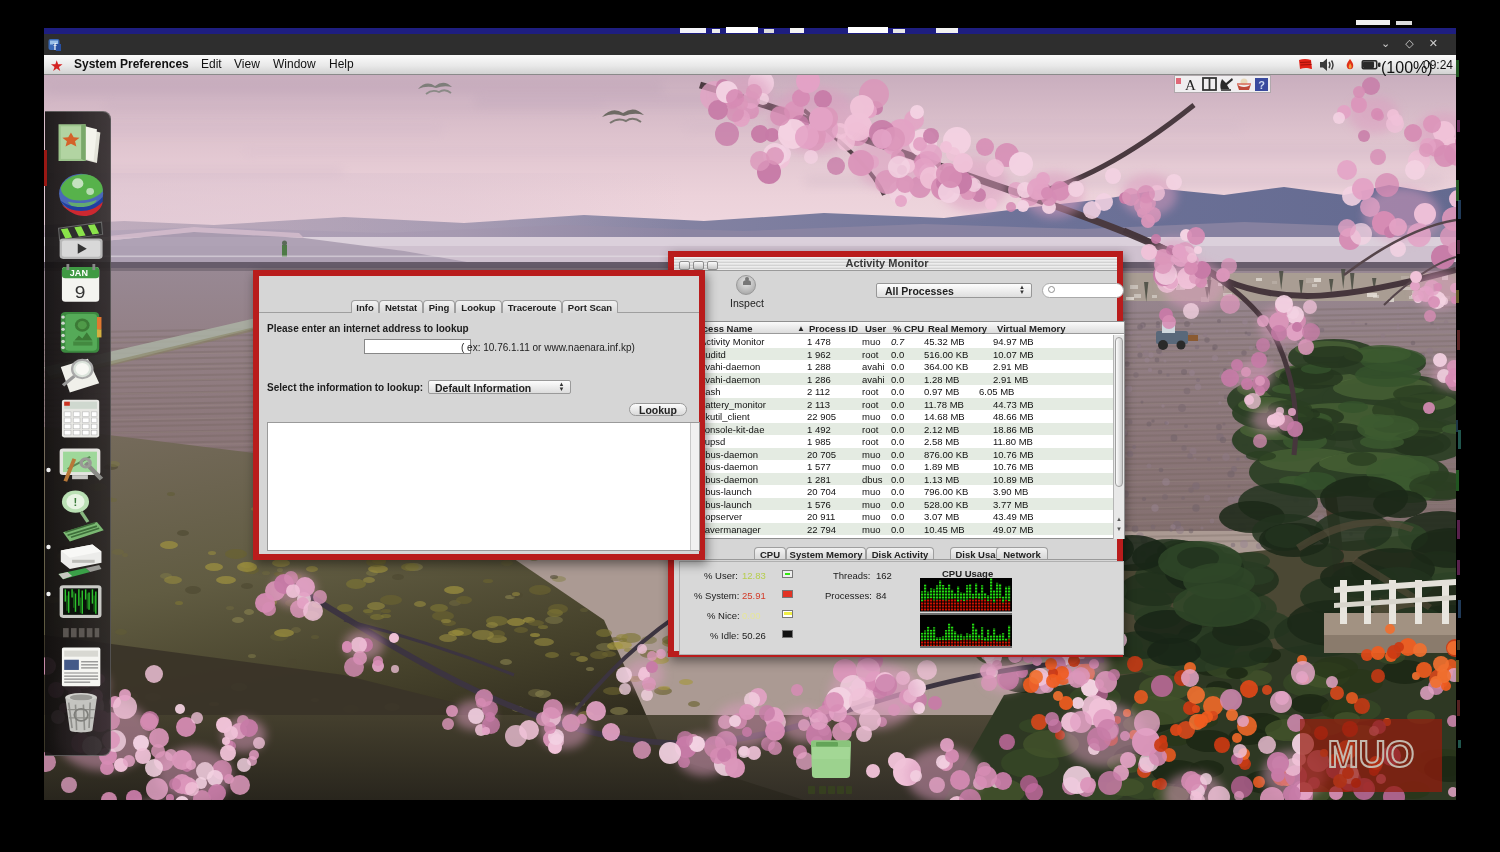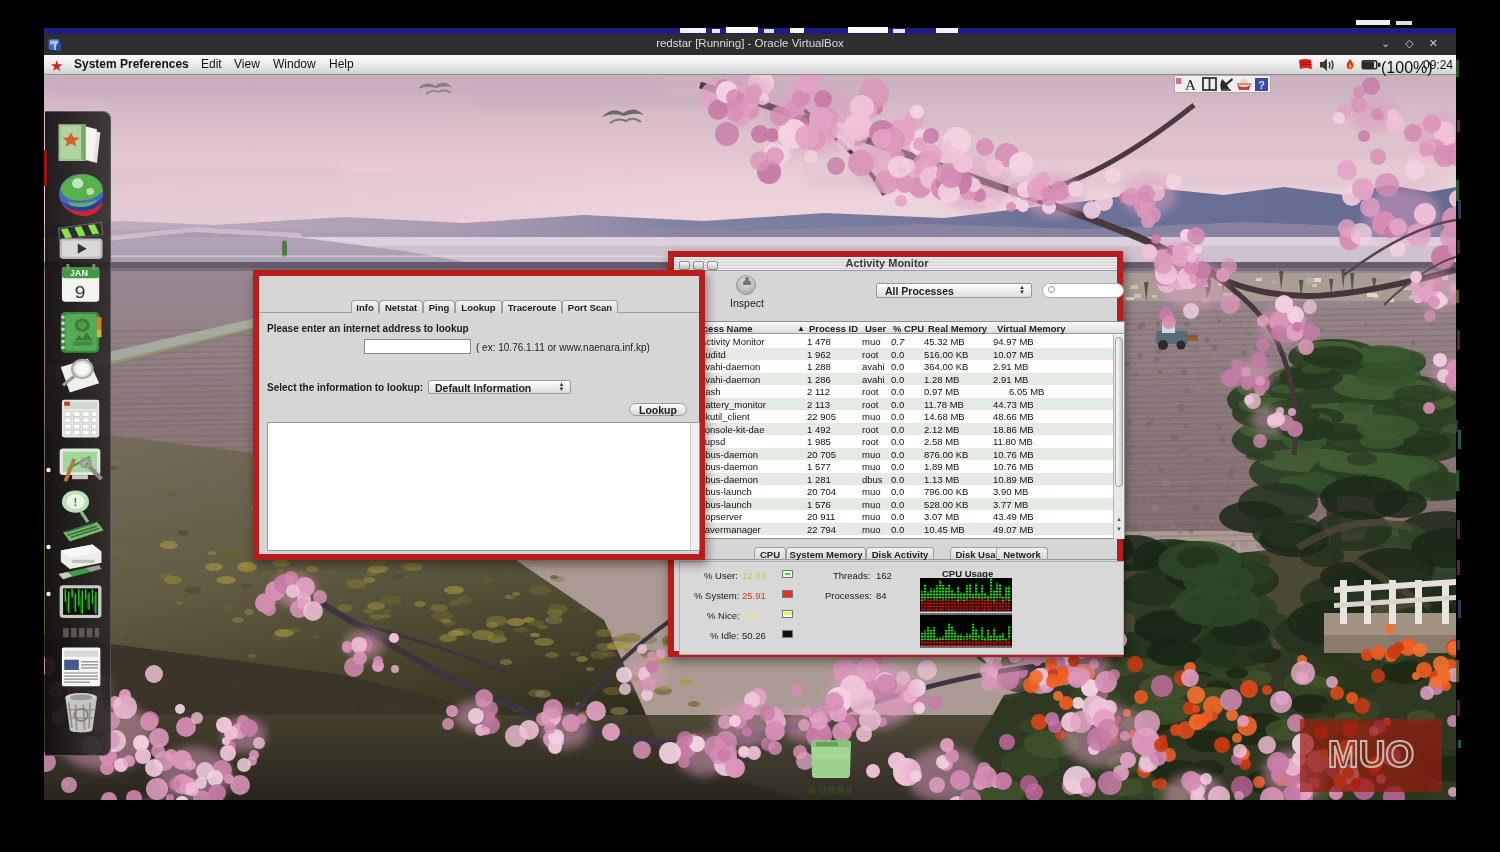--- a/index.html
+++ b/index.html
@@ -2170,21 +2170,20 @@
   </div>
 
   <div id="blueline" class="abs"></div>
   <div id="titlebar" class="abs">
     <svg class="abs" style="left:4px; top:3px;" width="15" height="15" viewBox="0 0 15 15">
       <rect x="0.5" y="2" width="11" height="11" rx="2" fill="#3a6ab8"></rect>
       <rect x="2" y="3.5" width="8" height="4" fill="#9ac0e8"></rect>
       <path d="M5,7 L13,7 L13,14 L8,14 Z" fill="#2850a0"></path>
       <text x="7" y="13" font-size="9" fill="#e8f0f8" font-family="Liberation Sans" font-weight="bold" text-anchor="middle">f</text>
     </svg>
-    <div class="title">redstar [Running] - Oracle VirtualBox</div>
     <div id="wctl" class="abs">⌄&nbsp;◇&nbsp;✕</div>
   </div>
   <div id="menubar" class="abs">
     <div class="item" style="left:6px; top:2px; color:#d42222; font-size:15px;">★</div>
     <div class="item" style="left:30px; font-weight:bold;">System Preferences</div>
     <div class="item" style="left:157px;">Edit</div>
     <div class="item" style="left:190px;">View</div>
     <div class="item" style="left:229px;">Window</div>
     <div class="item" style="left:285px;">Help</div>
     <svg class="abs" style="left:1254px; top:3px;" width="38" height="14" viewBox="0 0 38 14">
@@ -2439,21 +2438,21 @@
   <div id="nu" class="macwin">
     <div class="tabsrow"></div>
     <div class="tab" style="left:92px; width:28px;">Info</div>
     <div class="tab" style="left:120px; width:44px;">Netstat</div>
     <div class="tab" style="left:164px; width:32px;">Ping</div>
     <div class="tab" style="left:196px; width:47px;">Lookup</div>
     <div class="tab" style="left:243px; width:60px;">Traceroute</div>
     <div class="tab" style="left:303px; width:56px;">Port Scan</div>
     <div class="lbl" style="left:8px; top:47px;">Please enter an internet address to lookup</div>
     <input style="">
-    <div class="lbl" style="left:217px; top:66px; font-weight:normal;">( ex: 10.76.1.11 or www.naenara.inf.kp)</div>
+    <div class="lbl" style="left:202px; top:66px; font-weight:normal;">( ex: 10.76.1.11 or www.naenara.inf.kp)</div>
     <div class="lbl" style="left:8px; top:106px;">Select the information to lookup:</div>
     <div class="combo">Default Information<span class="stepper">▲<br>▼</span></div>
     <div class="lookupbtn">Lookup</div>
     <div class="txtarea">
         <div style="position:absolute; right:0; top:0; width:9px; height:100%; background:#f0f0f0; border-left:1px solid #c8c8c8;"></div>
       </div>
   </div>
 
   <div id="am" class="macwin">
     <div class="wtitle">Activity Monitor<span class="wbtns"><span class="wbtn"></span><span class="wbtn"></span><span class="wbtn"></span></span></div>
@@ -2514,21 +2513,21 @@
             <span class="abs" style="left:212px; top:1px;">0.0</span>
             <span class="abs" style="left:245px; top:1px;">1.28 MB</span>
             <span class="abs" style="left:314px; top:1px;">2.91 MB</span>
           </div>
 <div style="position:absolute; left:0; top:50.0px; width:100%; height:12.5px; background:#ffffff;">
             <span class="abs" style="left:21px; top:1px;">bash</span>
             <span class="abs" style="left:128px; top:1px;">2 112</span>
             <span class="abs" style="left:183px; top:1px;">root</span>
             <span class="abs" style="left:212px; top:1px;">0.0</span>
             <span class="abs" style="left:245px; top:1px;">0.97 MB</span>
-            <span class="abs" style="left:330px; top:1px;">6.05 MB</span>
+            <span class="abs" style="left:300px; top:1px;">6.05 MB</span>
           </div>
 <div style="position:absolute; left:0; top:62.5px; width:100%; height:12.5px; background:#e4ebe2;">
             <span class="abs" style="left:21px; top:1px;">battery_monitor</span>
             <span class="abs" style="left:128px; top:1px;">2 113</span>
             <span class="abs" style="left:183px; top:1px;">root</span>
             <span class="abs" style="left:212px; top:1px;">0.0</span>
             <span class="abs" style="left:245px; top:1px;">11.78 MB</span>
             <span class="abs" style="left:314px; top:1px;">44.73 MB</span>
           </div>
 <div style="position:absolute; left:0; top:75.0px; width:100%; height:12.5px; background:#ffffff;">

